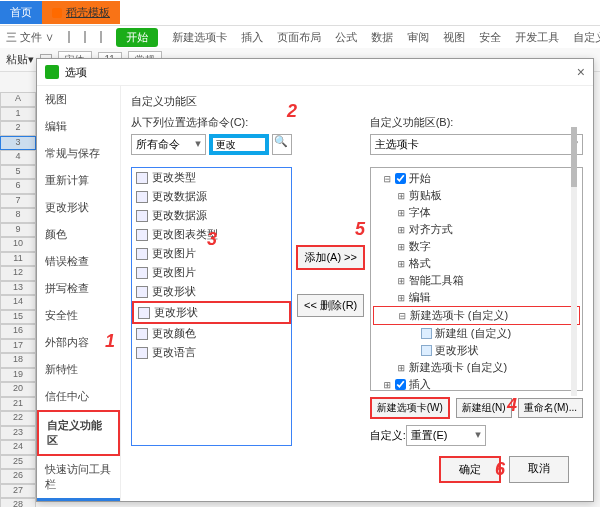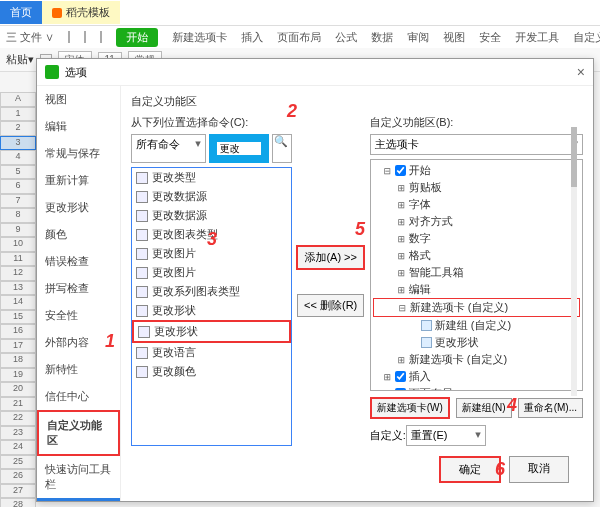--- a/index.html
+++ b/index.html
@@ -2,21 +2,21 @@
 <html><head>
 <meta charset="utf-8">
 <style>
 * { box-sizing: border-box; margin: 0; padding: 0; font-family: "Microsoft YaHei", sans-serif; }
 body { width: 600px; height: 507px; background: #f5f5f5; overflow: hidden; font-size: 11px; }
 
 
 .topbar { display: flex; height: 26px; background: #fff; border-bottom: 1px solid #ddd; align-items: center; }
 .tab { padding: 4px 10px; display: flex; align-items: center; gap: 4px; }
 .tab.home { background: #2a7de1; color: #fff; }
-.tab.tpl { background: #fef9c3; color: #333; }
+.tab.tpl { background: #f97316; color: #333; text-decoration: underline; }
 .tpl-icon { width: 10px; height: 10px; background: #ff6a00; border-radius: 2px; }
 .wb-icon { width: 10px; height: 10px; background: #0c9; border-radius: 2px; }
 
 
 .menubar { display: flex; height: 22px; background: #fff; align-items: center; padding: 0 6px; gap: 14px; color: #555; }
 .menubar .start { background: #1aad19; color: #fff; padding: 2px 10px; border-radius: 3px; }
 .menubar span { white-space: nowrap; }
 
 
 .ribbon { display: flex; height: 24px; background: #f8f8f8; align-items: center; padding: 0 6px; gap: 6px; color: #666; border-bottom: 1px solid #ddd; }
@@ -41,24 +41,24 @@
 .main { flex: 1; display: flex; flex-direction: column; padding: 8px 10px; overflow: hidden; }
 .main-title { margin-bottom: 6px; color: #333; }
 .cols { display: flex; flex: 1; gap: 10px; overflow: hidden; }
 
 .col { display: flex; flex-direction: column; }
 .col.left { width: 200px; }
 .col.mid { width: 58px; align-items: center; justify-content: center; gap: 24px; }
 .col.right { flex: 1; position: relative; }
 
 .lbl { margin-bottom: 4px; color: #333; }
-.row { display: flex; gap: 3px; margin-bottom: 4px; }
+.row { display: flex; gap: 3px; margin-bottom: 12px; }
 .dd { flex: 1; border: 1px solid #aaa; padding: 2px 4px; background: #fff; display: flex; }
 .dd::after { content: "▾"; margin-left: auto; color: #666; }
-.search { width: 60px; border: 8px solid #0ea5e9; padding: 1px 3px; background: #fff; font-size: 10px; }
+.search { width: 60px; border: 4px solid #0ea5e9; padding: 1px 3px; background: #fff; font-size: 10px; }
 .srch-btn { width: 20px; border: 1px solid #aaa; background: #fff; text-align: center; }
 
 .listbox { flex: 1; border: 1px solid #3b82f6; overflow-y: auto; background: #fff; }
 .li { padding: 2px 4px; display: flex; align-items: center; gap: 4px; color: #333; }
 .li .licon { width: 12px; height: 12px; border: 1px solid #888; background: #eef; flex-shrink: 0; }
 .li.sel { border: 2px solid #e33; }
 
 .btn { border: 1px solid #999; background: #f4f4f4; padding: 3px 6px; cursor: pointer; white-space: nowrap; }
 .btn.red { border: 2px solid #e33; }
 
@@ -223,37 +223,33 @@
               <div class="li">
                 <span class="licon"></span>
                 <span>更改图片</span>
               </div>
               <div class="li">
                 <span class="licon"></span>
                 <span>更改图片</span>
               </div>
               <div class="li">
                 <span class="licon"></span>
-                <span>更改系列图表类型</span>
-              </div>
-              <div class="li">
-                <span class="licon"></span>
                 <span>更改形状</span>
               </div>
               <div class="li sel">
                 <span class="licon"></span>
                 <span>更改形状</span>
               </div>
               <div class="li">
                 <span class="licon"></span>
+                <span>更改颜色</span>
+              </div>
+              <div class="li">
+                <span class="licon"></span>
                 <span>更改语言</span>
-              </div>
-              <div class="li">
-                <span class="licon"></span>
-                <span>更改颜色</span>
               </div>
             </div>
         </div>
 
         <div class="col mid">
           <div class="btn red">添加(A) &gt;&gt;</div>
           <div class="btn">&lt;&lt; 删除(R)</div>
         </div>
 
         <div class="col right">

